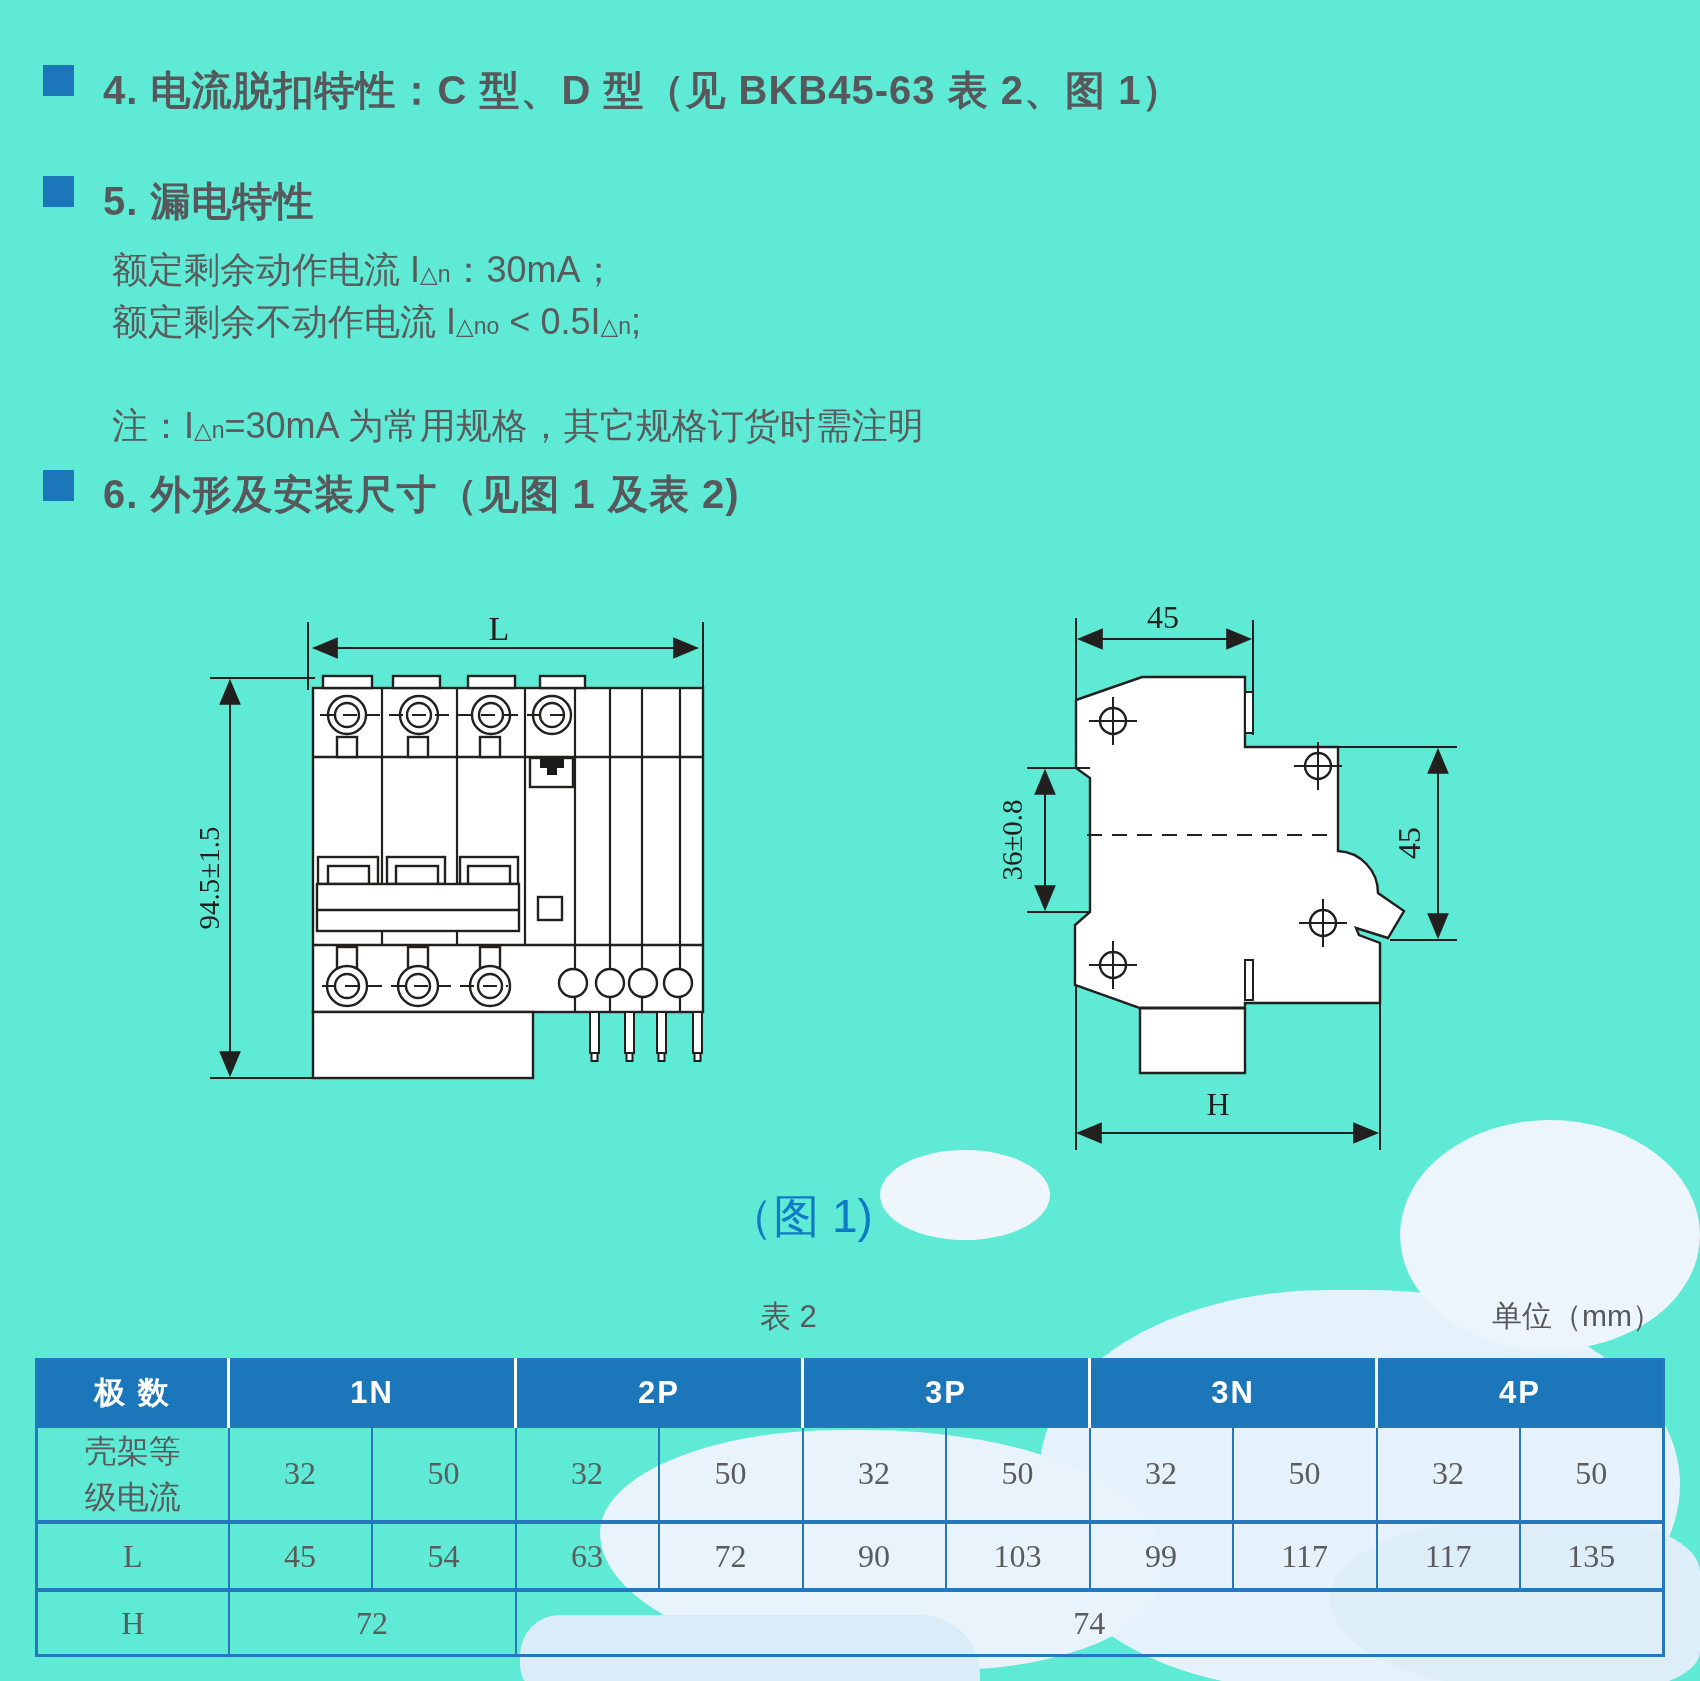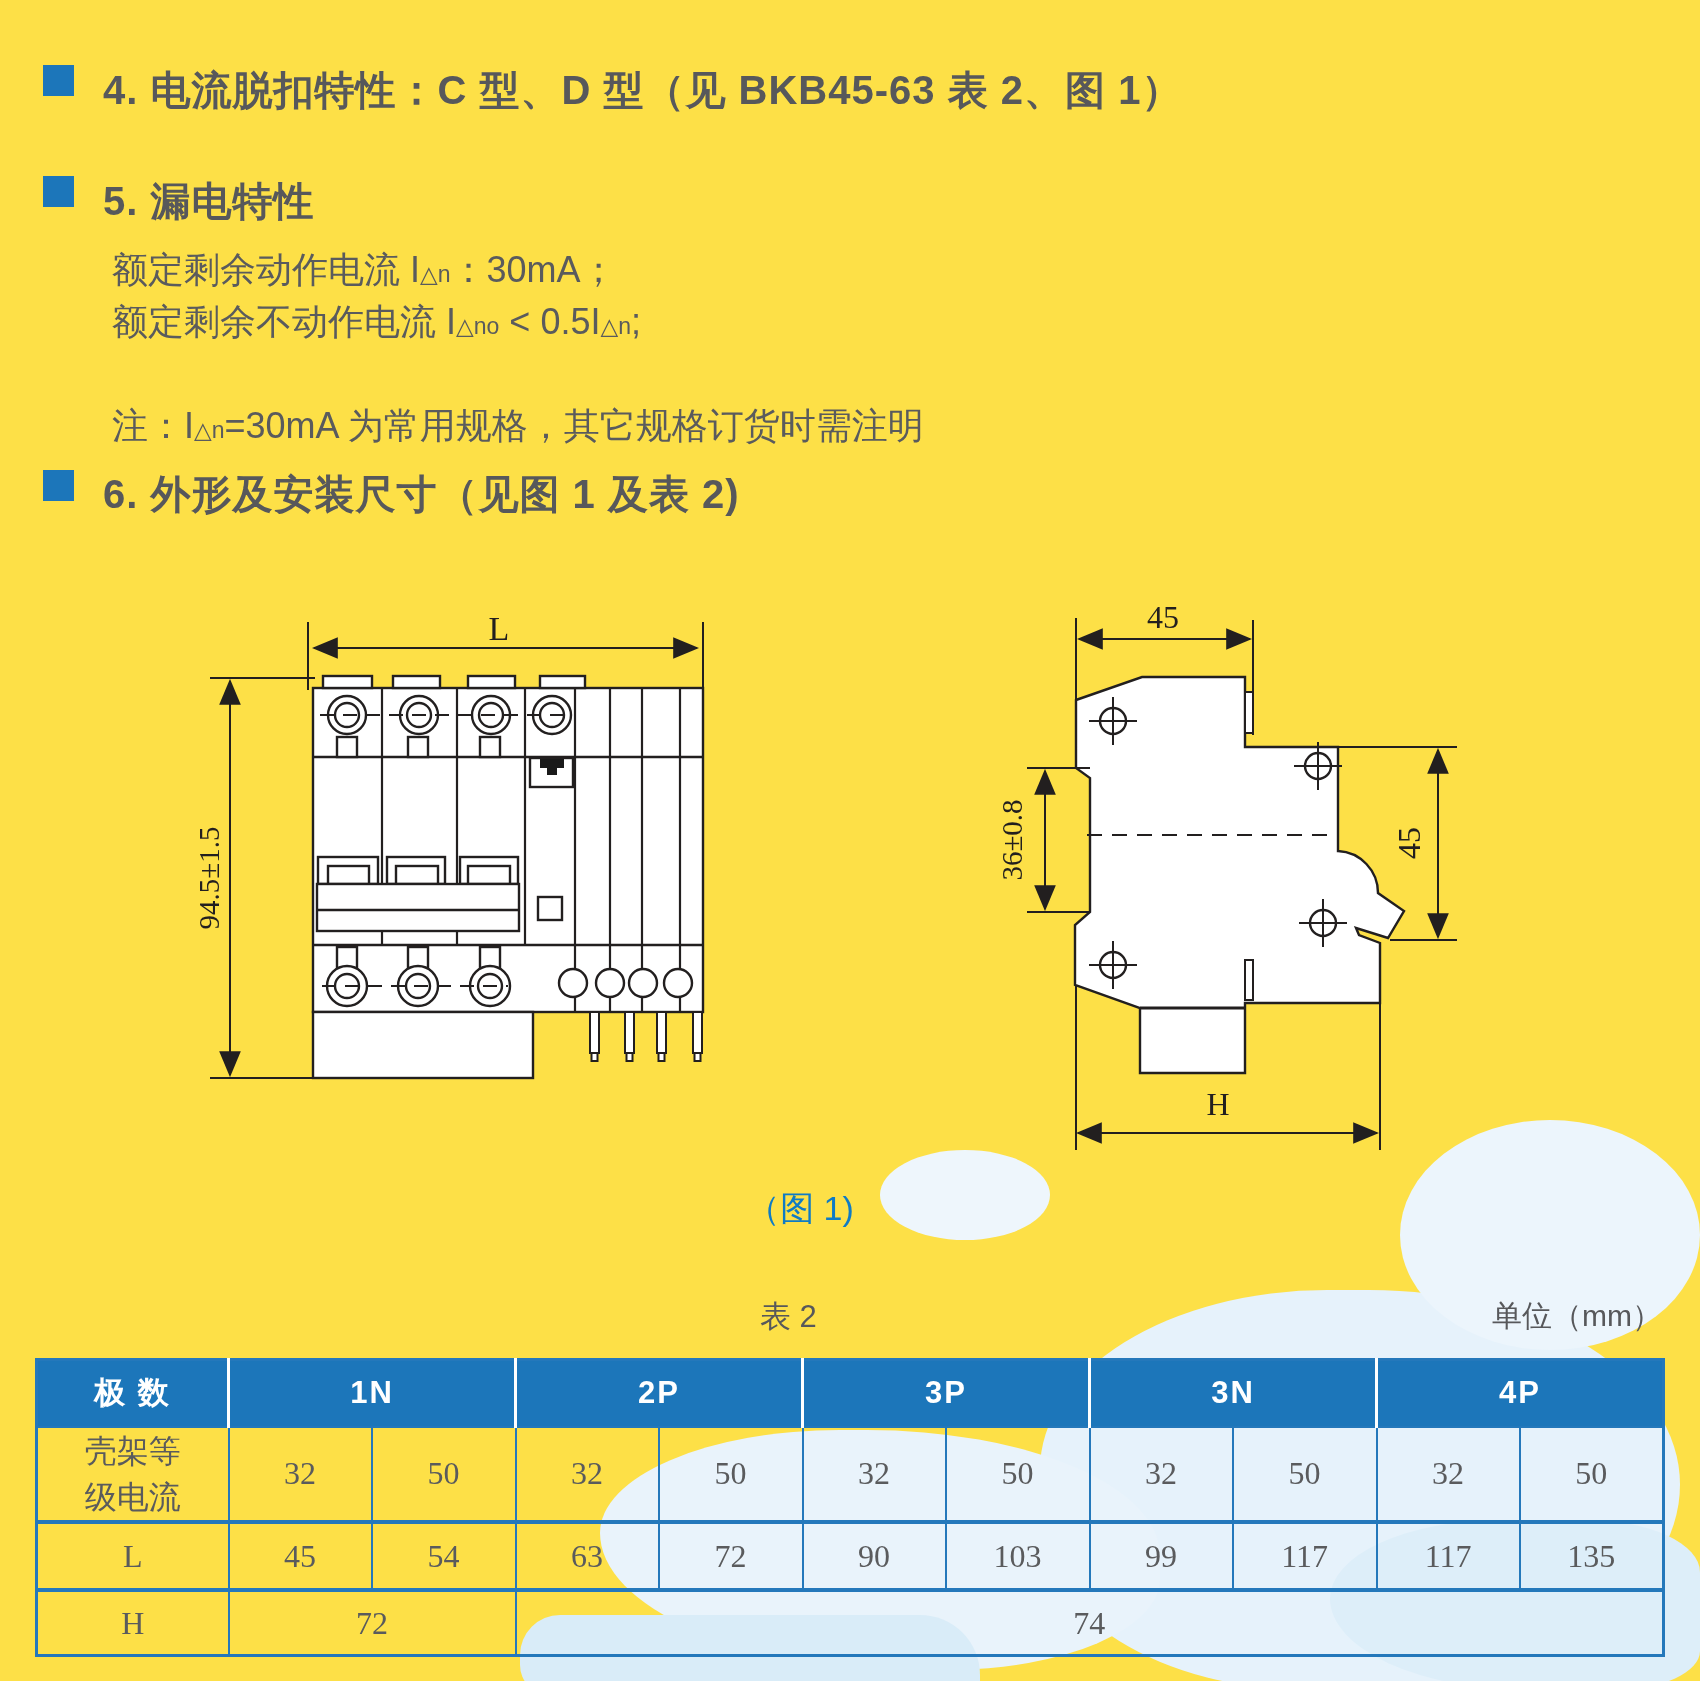--- a/index.html
+++ b/index.html
@@ -1,38 +1,38 @@
 <!DOCTYPE html>
 <html><head>
 <meta charset="utf-8">
 <style>
   html,body{margin:0;padding:0;background:#fff;}
   #page{
-    position:relative;width:1700px;height:1681px;background:#fde047;overflow:hidden;
+    position:relative;width:1700px;height:1681px;background:#5eead4;overflow:hidden;
     font-family:"Liberation Sans","DejaVu Sans",sans-serif;color:#58595b;
   }
   
   .blob{position:absolute;z-index:0;}
   
   .sec{position:absolute;z-index:2;}
   .sq{position:absolute;left:43px;width:31px;height:31px;background:#1c76ba;}
   .sec-title{
     position:absolute;left:103px;font-size:40px;font-weight:bold;color:#57585b;
     letter-spacing:1px;white-space:nowrap;
   }
   
   .bodyline{
     position:absolute;left:112px;font-size:36px;color:#5a5b5d;white-space:nowrap;z-index:2;
   }
   .subpart{font-size:0.64em;}
   
   #figsvg{position:absolute;left:0;top:540px;z-index:2;}
   .fig-caption{
     position:absolute;left:700px;top:1186px;width:200px;text-align:center;
-    font-size:34px;color:#0f7bc5;z-index:2;white-space:nowrap;
+    font-size:46px;color:#0f7bc5;z-index:2;white-space:nowrap;
   }
   
   .tbl-caption{
     position:absolute;left:760px;top:1296px;width:200px;
     font-size:31px;color:#57585b;z-index:2;
   }
   .tbl-unit{
     position:absolute;left:1380px;top:1296px;width:282px;text-align:right;
     font-size:30px;color:#57585b;z-index:2;
   }

